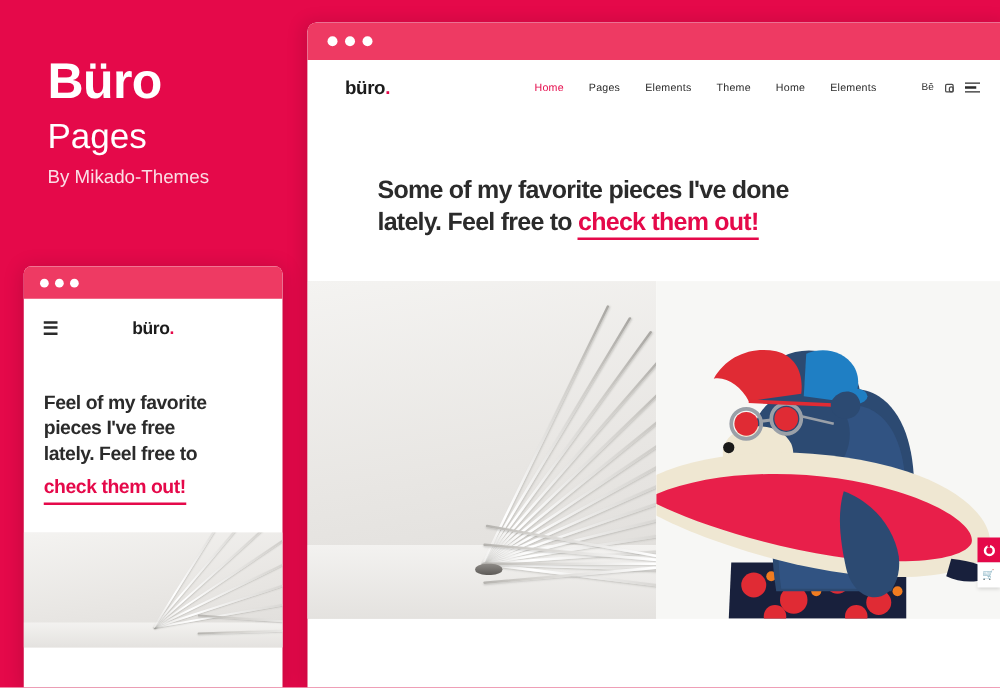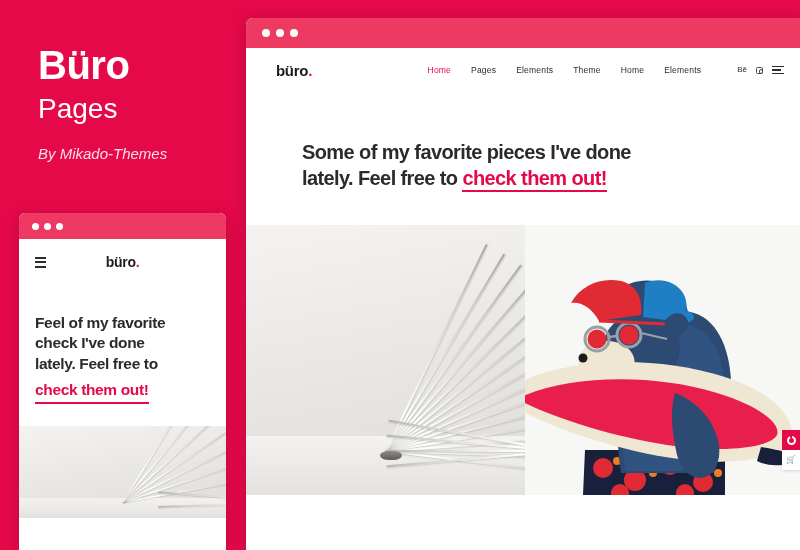--- a/index.html
+++ b/index.html
@@ -37,22 +37,21 @@
     color: #ffffff;
     font-size: 28px;
     font-weight: 300;
     line-height: 1.1;
     margin-top: 8px;
   }
   .promo-author {
     color: #fbdde5;
     font-size: 15px;
     font-weight: 400;
-    margin-top: 20px;
-    font-style: italic;
+    margin-top: 8px;
   }
 
   
   .desktop-window {
     position: absolute;
     left: 246px; top: 18px;
     width: 560px;
     height: 532px;
     border-radius: 7px 0 0 0;
     overflow: hidden;
@@ -477,21 +476,21 @@
         <span></span>
     </span>
     <div class="mobile-logo">
       <span>büro</span><span class="dot-accent">.</span>
     </div>
   </div>
 
   <div class="mobile-hero">
     <div class="mobile-heading">
       <span>Feel of my favorite</span><br>
-      <span>check I've done</span><br>
+      <span>pieces I've free</span><br>
       <span>lately. Feel free to</span><br>
       <span class="accent-link">check them out!</span>
     </div>
   </div>
 
   <div class="mobile-img">
     <div class="book-scene">
       <div class="book-base"></div>
       <div class="book-page" style="transform:rotate(-58deg) scale(0.75)"></div>
       <div class="book-page" style="transform:rotate(-50deg) scale(0.75)"></div>

